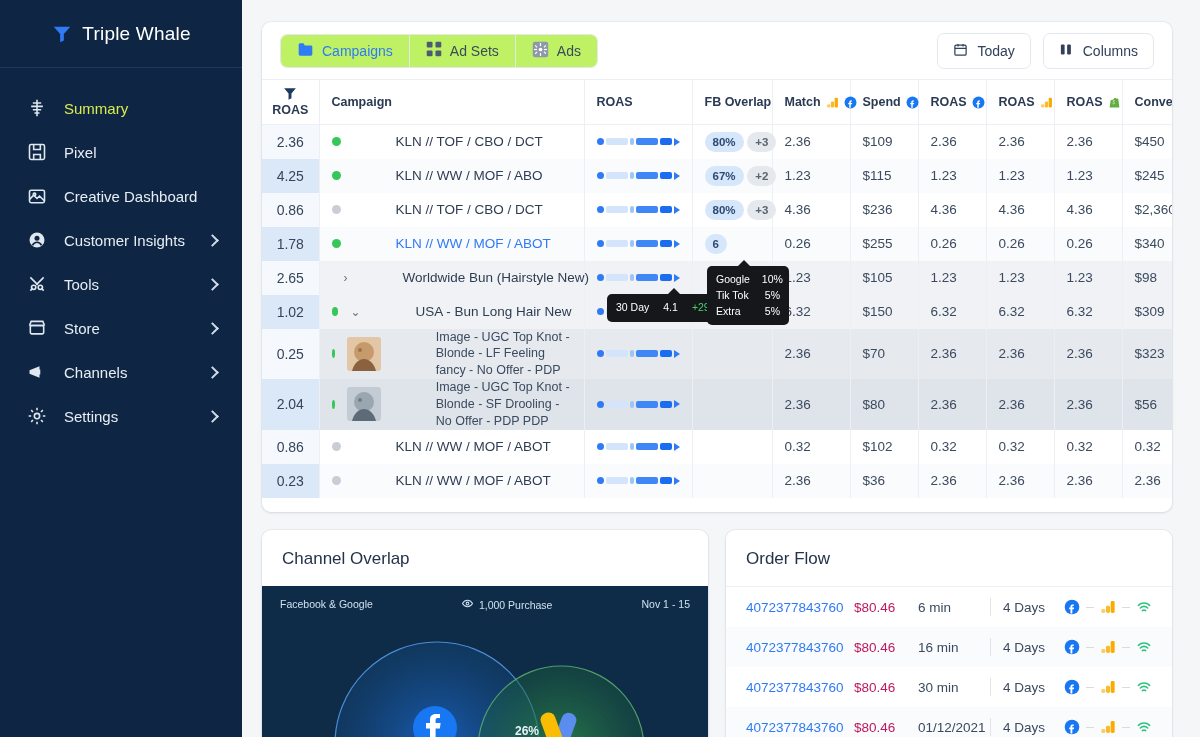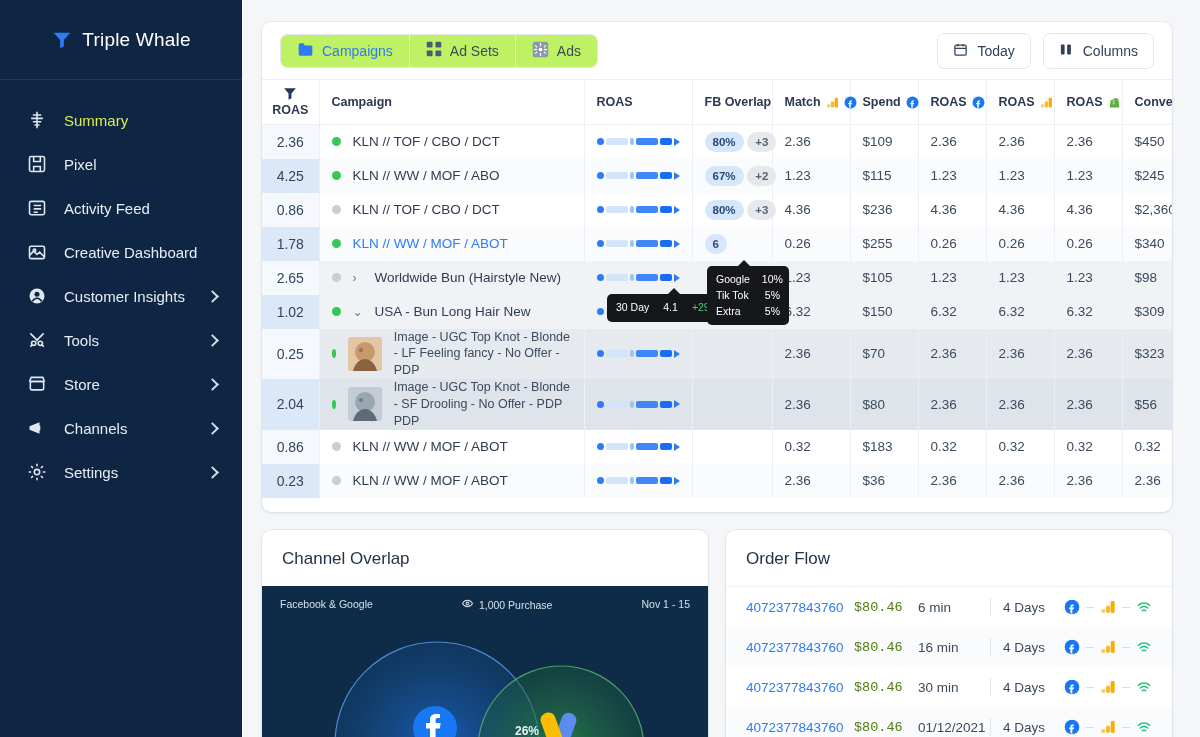--- a/index.html
+++ b/index.html
@@ -13,21 +13,21 @@
   }
   #app { display: flex; width: 1200px; height: 737px; }
 
   
   .sidebar {
     width: 242px; min-width: 242px; height: 737px;
     background: #0e2643;
     display: flex; flex-direction: column;
   }
   .brand {
-    height: 80px; display: flex; align-items: center; justify-content: center;
+    height: 68px; display: flex; align-items: center; justify-content: center;
     gap: 9px; border-bottom: 1px solid #1c3a5e;
   }
   .brand-logo { width: 22px; height: 22px; display: block; }
   .brand-name { color: #ffffff; font-size: 19px; letter-spacing: .2px; }
   .nav { padding-top: 18px; display: flex; flex-direction: column; }
   .nav-item {
     height: 44px; display: flex; align-items: center;
     padding: 0 22px 0 26px; gap: 16px; cursor: pointer;
     color: #e8edf4; font-size: 15px;
   }
@@ -97,21 +97,21 @@
 
   tr.row-alt td { background: #fafbfc; }
   tr.row-grey td { background: #e6eaef; }
   tr.row-grey2 td { background: #dfe4ea; }
   tr.row-lgrey td { background: #f0f2f5; }
 
   .dot { width: 9px; height: 9px; border-radius: 50%; display: inline-block; vertical-align: middle; }
   .dot.green { background: #35c759; }
   .dot.grey { background: #c9ced6; }
   .camp-cell { display: flex; align-items: center; gap: 12px; }
-  .camp-txt { font-size: 13.5px; color: #2f3d52; }
+  .camp-txt { font-size: 13.5px; color: #2f3d52; margin-left: 43px; }
   .camp-txt.link { color: #2f7af5; }
   .caret { color: #64748b; font-size: 12px; width: 10px; display:inline-block; }
   .thumb { width: 34px; height: 34px; border-radius: 3px; flex: 0 0 34px; overflow: hidden; }
   .camp-multiline { font-size: 12.5px; line-height: 1.35; color: #3b4a5e; white-space: normal; }
   td.tall { height: 50px; }
 
   
   .spark { display: flex; align-items: center; gap: 2px; }
   .sp-dot { width: 7px; height: 7px; border-radius: 50%; background: #2f7af5; flex: 0 0 7px; }
   .sp-seg { height: 7px; border-radius: 2px; }
@@ -145,21 +145,21 @@
   .card-title { font-size: 17px; color: #24334a; padding: 19px 20px 17px 20px; }
   .co-canvas { position: relative; height: 160px; background: #0e2c47; overflow: hidden; }
   .co-meta { position: absolute; top: 12px; left: 0; right: 0; display: flex;
     justify-content: space-between; padding: 0 18px; font-size: 10.5px; color: #cfe0ef; }
   .co-mid { display: flex; align-items: center; gap: 6px; }
 
   .of-list { border-top: 1px solid #eef1f4; }
   .of-row { display: flex; align-items: center; height: 40px; padding: 0 20px; font-size: 13.5px; }
   .of-row.alt { background: #fafbfc; }
   .of-id { color: #2f7af5; width: 108px; }
-  .of-amt { color: #4d7c0f; width: 64px; font-family: Liberation Mono, monospace; }
+  .of-amt { color: #be185d; width: 64px; }
   .of-time { color: #3b4a5e; width: 72px; }
   .of-div { width: 1px; height: 18px; background: #e1e5ea; margin-right: 12px; }
   .of-days { color: #3b4a5e; flex: 1; }
   .of-ic { display: flex; align-items: center; gap: 6px; }
   .of-dash { width: 8px; height: 1px; background: #d7dce2; }
 </style>
 </head>
 <body>
 
 <div id="app">
@@ -183,29 +183,20 @@
           <span class="nv-lb">Summary</span>
         </div>
         <div class="nav-item">
           <span class="nv-ic">
             <svg viewBox="0 0 24 24" width="20" height="20">
               <rect x="3" y="3" width="18" height="18" rx="2" stroke="#dfe7f0" fill="none" stroke-width="1.9"></rect>
               <path d="M8 3v6h8V3M8 21v-6h8v6" stroke="#dfe7f0" fill="none" stroke-width="1.9"></path>
             </svg>
           </span>
           <span class="nv-lb">Pixel</span>
-        </div>
-        <div class="nav-item">
-          <span class="nv-ic">
-            <svg viewBox="0 0 24 24" width="20" height="20">
-              <rect x="3" y="4" width="18" height="16" rx="2" stroke="#dfe7f0" fill="none" stroke-width="1.9"></rect>
-              <path d="M8 9h9M8 13h9M8 17h5" stroke="#dfe7f0" fill="none" stroke-width="1.9"></path>
-            </svg>
-          </span>
-          <span class="nv-lb">Activity Feed</span>
         </div>
         <div class="nav-item">
           <span class="nv-ic">
             <svg viewBox="0 0 24 24" width="20" height="20">
               <rect x="3" y="5" width="18" height="15" rx="2" stroke="#dfe7f0" fill="none" stroke-width="1.9"></rect>
               <path d="M3 16l5-5 4 4 3-3 6 6" stroke="#dfe7f0" fill="none" stroke-width="1.9"></path>
               <circle cx="9" cy="10" r="1.5" stroke="#dfe7f0" fill="none" stroke-width="1.9"></circle>
             </svg>
           </span>
           <span class="nv-lb">Creative Dashboard</span>
@@ -641,21 +632,21 @@
                   <span class="sp-dot"></span>
                   <span class="sp-seg" style="width:34px;background:#d3e4fb"></span>
                   <span class="sp-seg" style="width:6px;background:#9dc4f7"></span>
                   <span class="sp-seg" style="width:34px;background:#3f86f7"></span>
                   <span class="sp-seg" style="width:17px;background:#1a6df0"></span>
                   <span class="sp-arr"></span>
                 </div>
               </td>
               <td class=""></td>
               <td class="">0.32</td>
-              <td class="">$183</td>
+              <td class="">$102</td>
               <td class="">0.32</td>
               <td class="">0.32</td>
               <td class="">0.32</td>
               <td class="">0.32</td>
             </tr>
             <tr class="row-alt r-tintB">
               <td class="c-roasf">0.23</td>
               <td class="">
                 <div class="camp-cell">
                   <span class="dot grey"></span>

